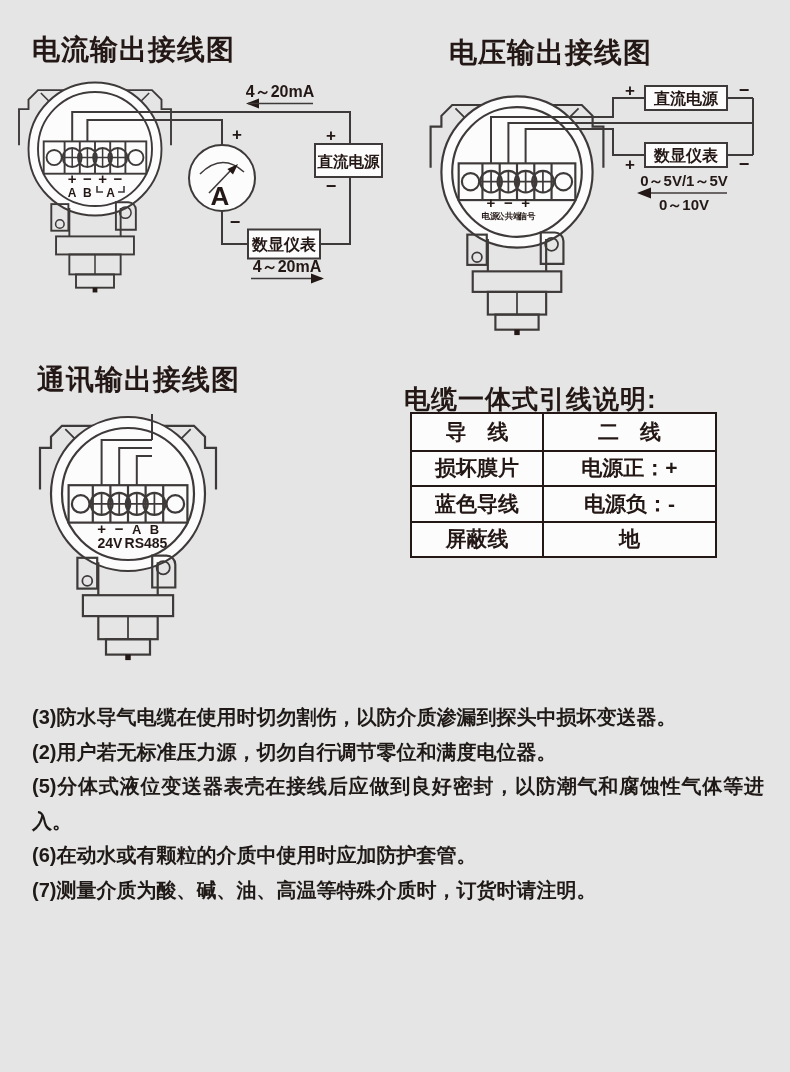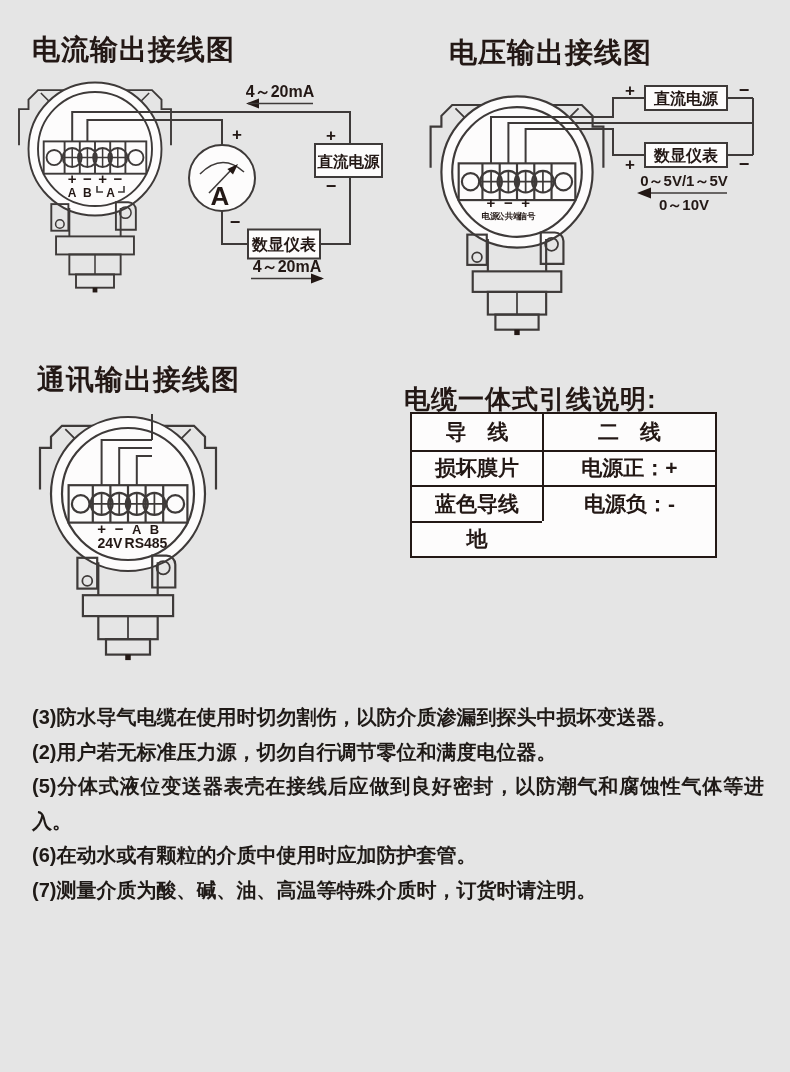--- a/index.html
+++ b/index.html
@@ -173,20 +173,21 @@
     </g>
   </svg>
 
   <div class="cable-table">
     <div class="ct-cell">导　线</div>
     <div class="ct-cell">二　线</div>
     <div class="ct-cell">损坏膜片</div>
     <div class="ct-cell">电源正：+</div>
     <div class="ct-cell">蓝色导线</div>
     <div class="ct-cell">电源负：-</div>
+    <div class="ct-cell">屏蔽线</div>
     <div class="ct-cell">地</div>
   </div>
 
   <div class="notes">
     <p>(3)防水导气电缆在使用时切勿割伤，以防介质渗漏到探头中损坏变送器。</p>
     <p>(2)用户若无标准压力源，切勿自行调节零位和满度电位器。</p>
     <p>(5)分体式液位变送器表壳在接线后应做到良好密封，以防潮气和腐蚀性气体等进入。</p>
     <p>(6)在动水或有颗粒的介质中使用时应加防护套管。</p>
     <p>(7)测量介质为酸、碱、油、高温等特殊介质时，订货时请注明。</p>
   </div>

